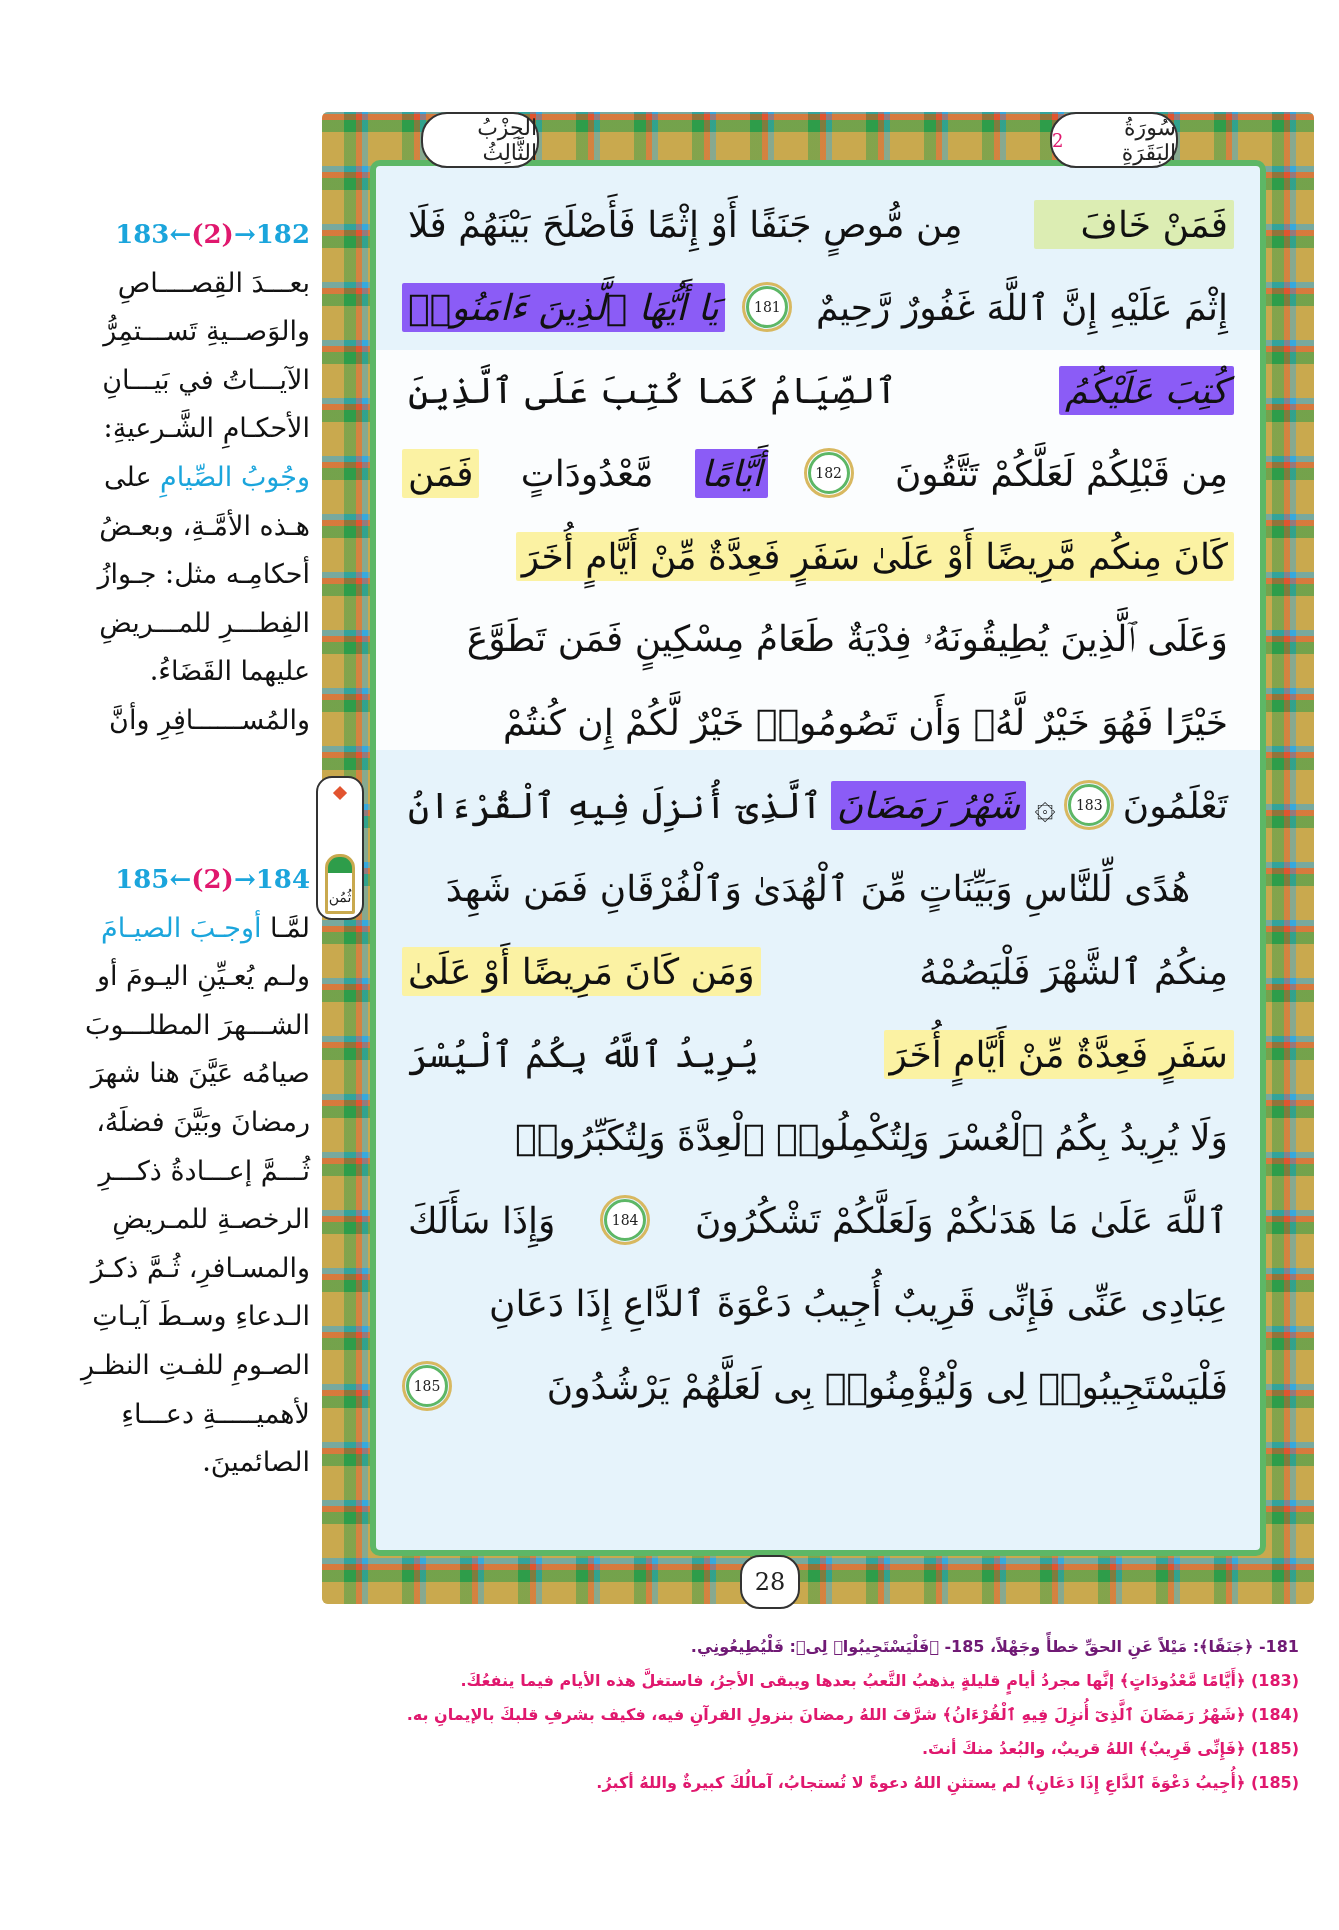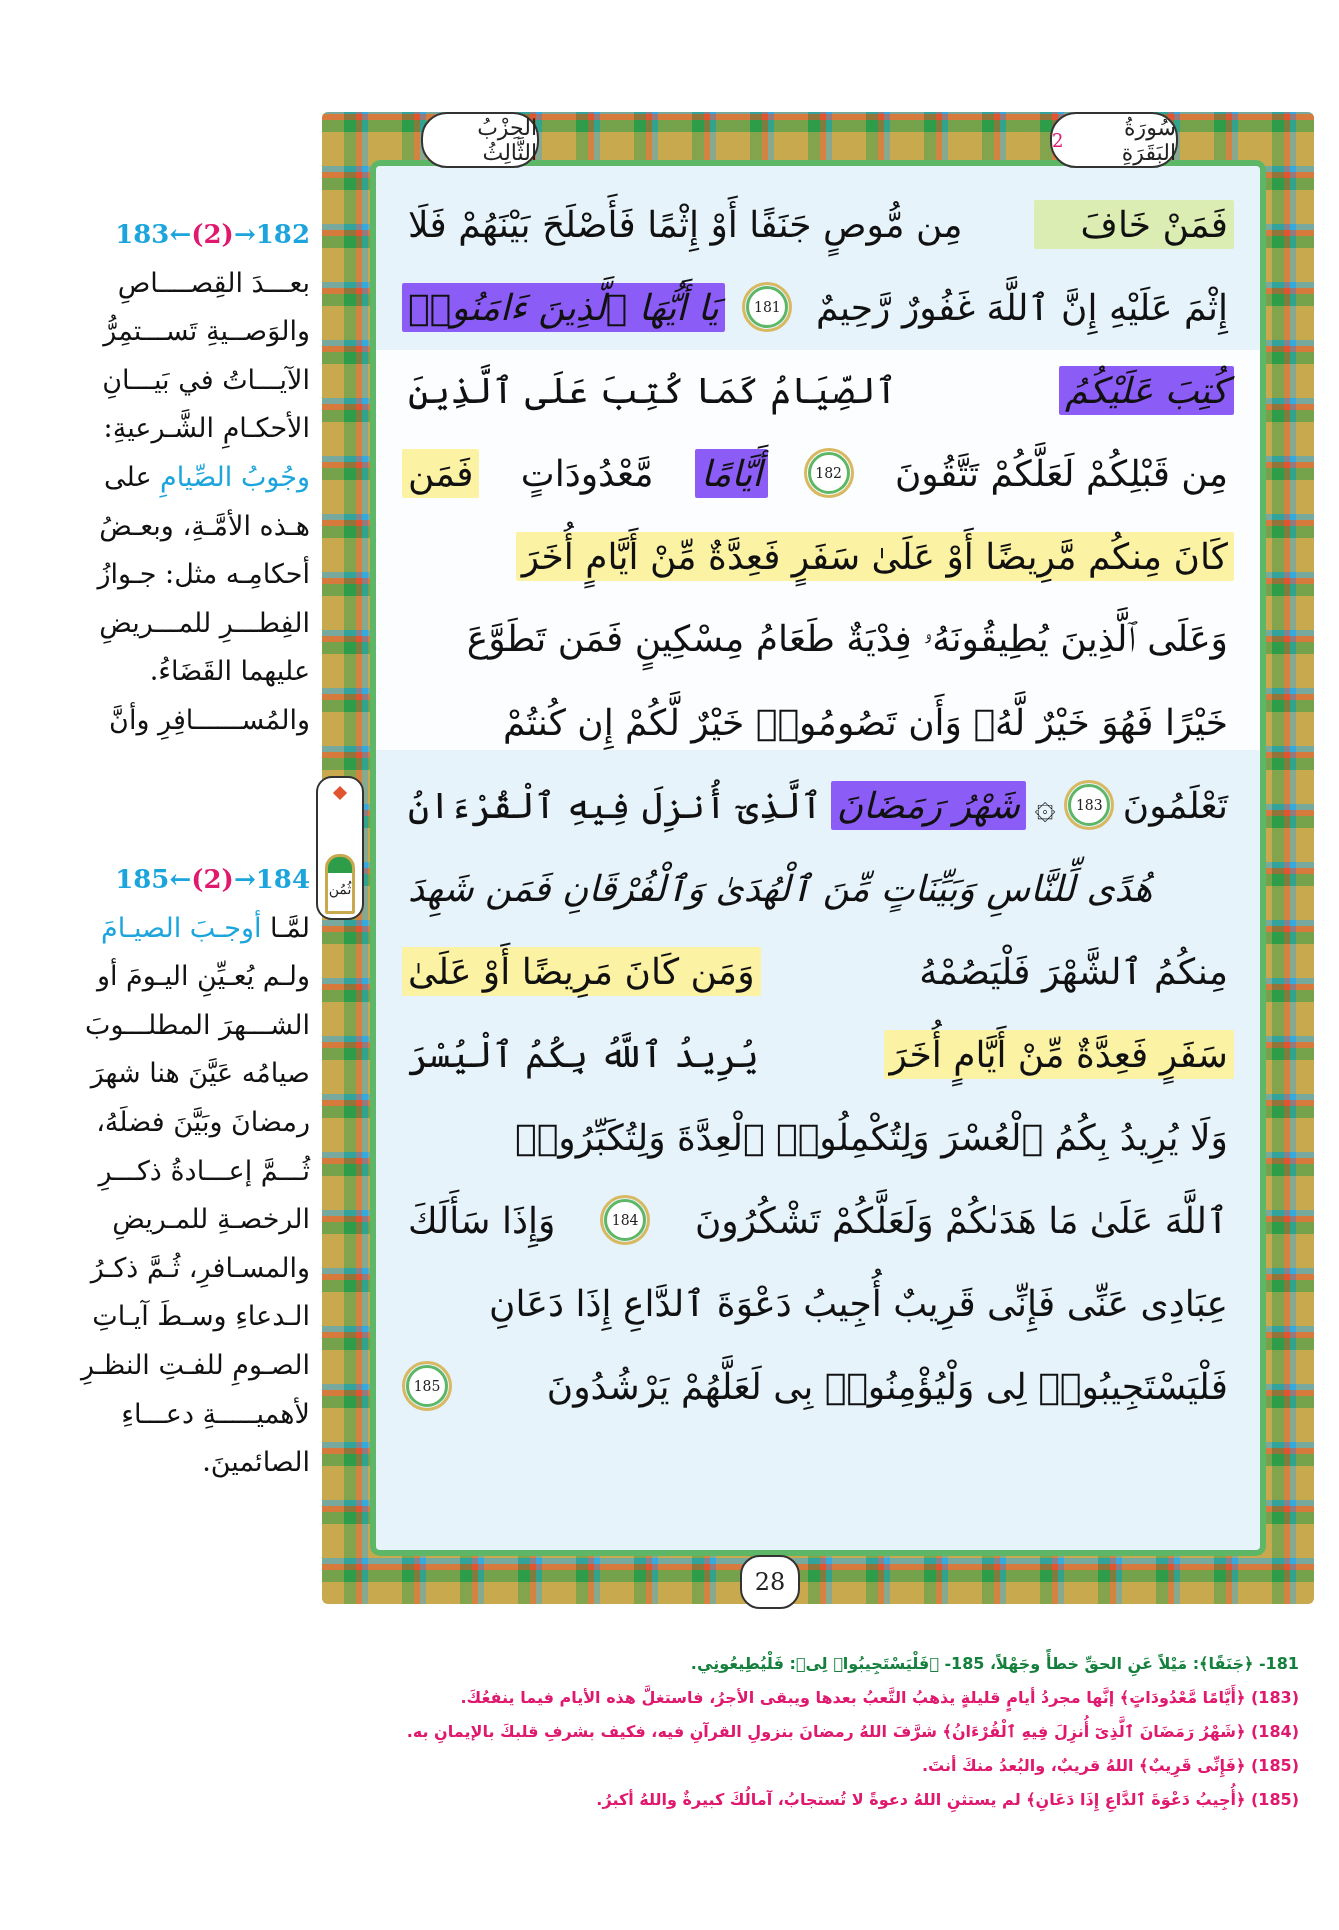--- a/index.html
+++ b/index.html
@@ -43,21 +43,21 @@
   .thumun {
     position:absolute; left:316px; top:776px; width:44px; height:140px;
     border:2px solid #333; border-radius:16px; background:#fff; z-index:3;
     display:flex; flex-direction:column; align-items:center; justify-content:flex-end;
   }
   .thumun .dome {
     width:30px; height:60px; margin-bottom:4px;
     background:linear-gradient(#2e9d4a, #2e9d4a) top/100% 30% no-repeat, #fff;
     border:3px solid #c9a94e; border-radius:14px 14px 2px 2px;
     display:flex; align-items:flex-end; justify-content:center;
-    font-family:"DejaVu Serif", serif; font-size:14px; color:#222; padding-bottom:14px; box-sizing:border-box;
+    font-family:"DejaVu Serif", serif; font-size:14px; color:#222; padding-bottom:6px; box-sizing:border-box;
   }
   .thumun .top { width:10px; height:10px; background:#e2542f; transform:rotate(45deg); margin-bottom:auto; margin-top:10px; }
 
   
   .qline {
     position:absolute; right:0; left:0; height:80px;
     display:flex; flex-direction:row-reverse; justify-content:space-between; align-items:center;
     padding:0 26px; box-sizing:border-box; direction:rtl;
     font-family:"DejaVu Serif", serif; font-size:36px; color:#111;
   }
@@ -80,21 +80,21 @@
   }
   .side .hdr { font-family:"DejaVu Serif", serif; font-weight:bold; color:#1ba5dc; font-size:26px; direction:ltr; text-align:right; }
   .side .hdr .mid { color:#e0186e; }
   .side .blue { color:#1ba5dc; }
 
   
   .notes {
     position:absolute; left:380px; right:40px; top:1630px; direction:rtl; text-align:right;
     font-family:"DejaVu Sans", sans-serif; font-weight:bold; font-size:16px; line-height:34px;
   }
-  .notes .n1 { color:#15803d;margin-top:17px; }
+  .notes .n1 { color:#701a75; }
   .notes .n { color:#e0186e; }
 </style>
 </head>
 <body>
 
 <div class="frame">
   <div class="frame-inner">
     <div class="white-band" style="top:184px;height:400px;"></div>
     <div id="qlines">
         <div class="qline" style="top: 18px;">
@@ -143,21 +143,21 @@
         <div class="qline" style="top: 599px;">
           <div style="display: flex; flex-direction: row; justify-content: space-between; width: 100%; align-items: center; direction: rtl;">
             <span class="seg">تَعْلَمُونَ</span>
             <span class="ayah">183</span>
             <span class="seg">۞</span>
             <span class="seg hl-pink">شَهْرُ رَمَضَانَ</span>
             <span class="seg">ٱلَّذِىٓ أُنزِلَ فِيهِ ٱلْقُرْءَانُ</span>
           </div>
         </div>
         <div class="qline" style="top: 682px;">
-          <div style="display: flex; flex-direction: row; justify-content: flex-end; width: 100%; align-items: center; direction: rtl; font-style: italic;">
+          <div style="display: flex; flex-direction: row; justify-content: center; width: 100%; align-items: center; direction: rtl;">
             <span class="seg">هُدًى لِّلنَّاسِ وَبَيِّنَاتٍ مِّنَ ٱلْهُدَىٰ وَٱلْفُرْقَانِ فَمَن شَهِدَ</span>
           </div>
         </div>
         <div class="qline" style="top: 765px;">
           <div style="display: flex; flex-direction: row; justify-content: space-between; width: 100%; align-items: center; direction: rtl;">
             <span class="seg">مِنكُمُ ٱلشَّهْرَ فَلْيَصُمْهُ</span>
             <span class="seg hl-yellow">وَمَن كَانَ مَرِيضًا أَوْ عَلَىٰ</span>
           </div>
         </div>
         <div class="qline" style="top: 848px;">

